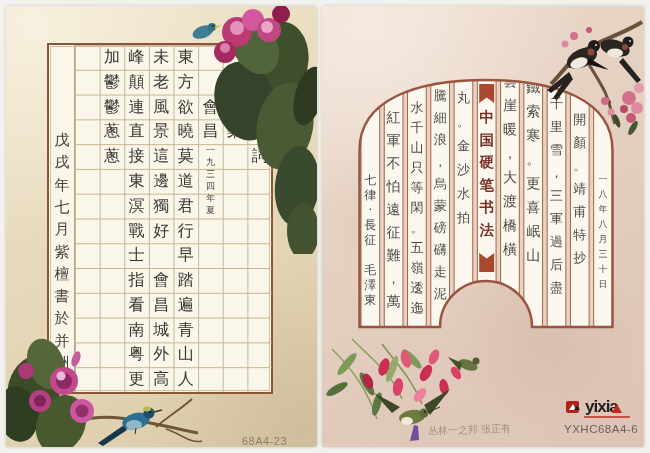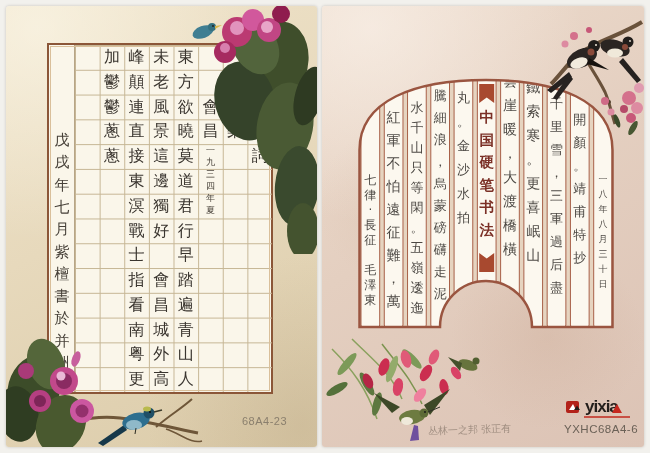--- a/index.html
+++ b/index.html
@@ -28,21 +28,21 @@
                          linear-gradient(to bottom,#c6b695 1px,transparent 1px);
         background-size:24.625px 24.786px;}
   .gchar{position:absolute;width:24.6px;height:24.8px;line-height:24.8px;text-align:center;
          font-size:16px;color:#3a352f;}
   .gsmall{height:12px;line-height:12px;font-size:9px;color:#4a443c;}
   .inscr{position:absolute;left:2px;top:85px;width:23px;height:258px;}
   .ichar{position:absolute;left:1px;width:20px;height:20px;line-height:20px;text-align:center;
          font-size:15px;color:#474139;}
 
   .code{position:absolute;font-family:"Liberation Sans",sans-serif;}
-  .code-left{left:236px;top:409px;font-size:11px;color:#8a7f6d;letter-spacing:.5px;}
+  .code-left{left:236px;top:429px;font-size:11px;color:#8a7f6d;letter-spacing:.5px;}
   .code-right{left:242px;top:417px;font-size:11.5px;color:#6b6157;letter-spacing:.5px;}
 
   .pencil{position:absolute;left:106px;top:417px;font-size:10px;color:rgba(97,86,74,.5);
           transform:rotate(-2deg);white-space:nowrap;}
 
   .fan{position:absolute;left:35px;top:66px;width:258px;height:258px;}
 
   .logo{position:absolute;left:244px;top:392px;display:flex;align-items:center;gap:3px;}
   .logo-word{font-family:"Liberation Sans",sans-serif;font-weight:bold;font-size:17px;
              color:#231e1b;letter-spacing:-1px;line-height:17px;}

